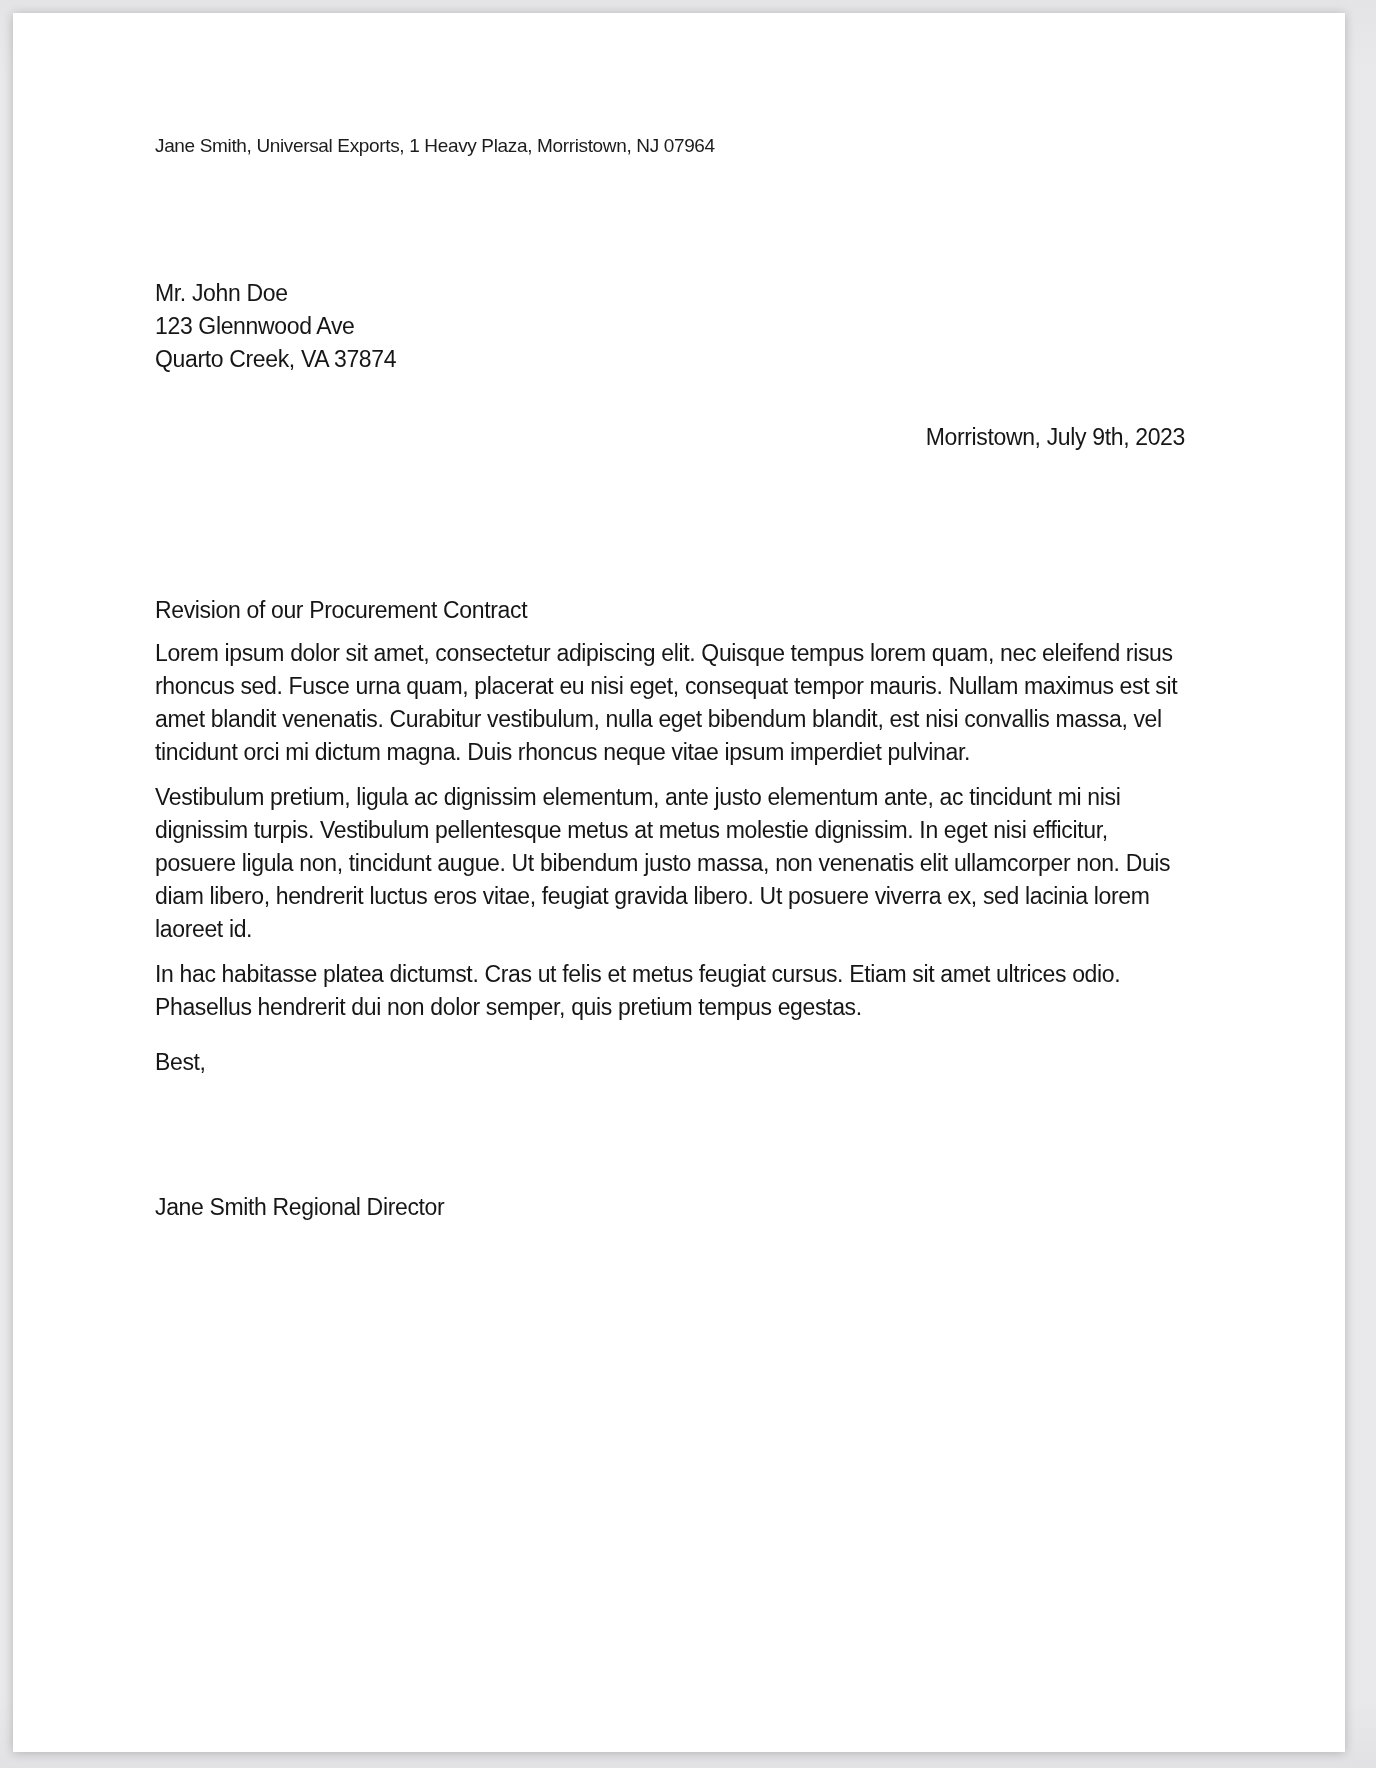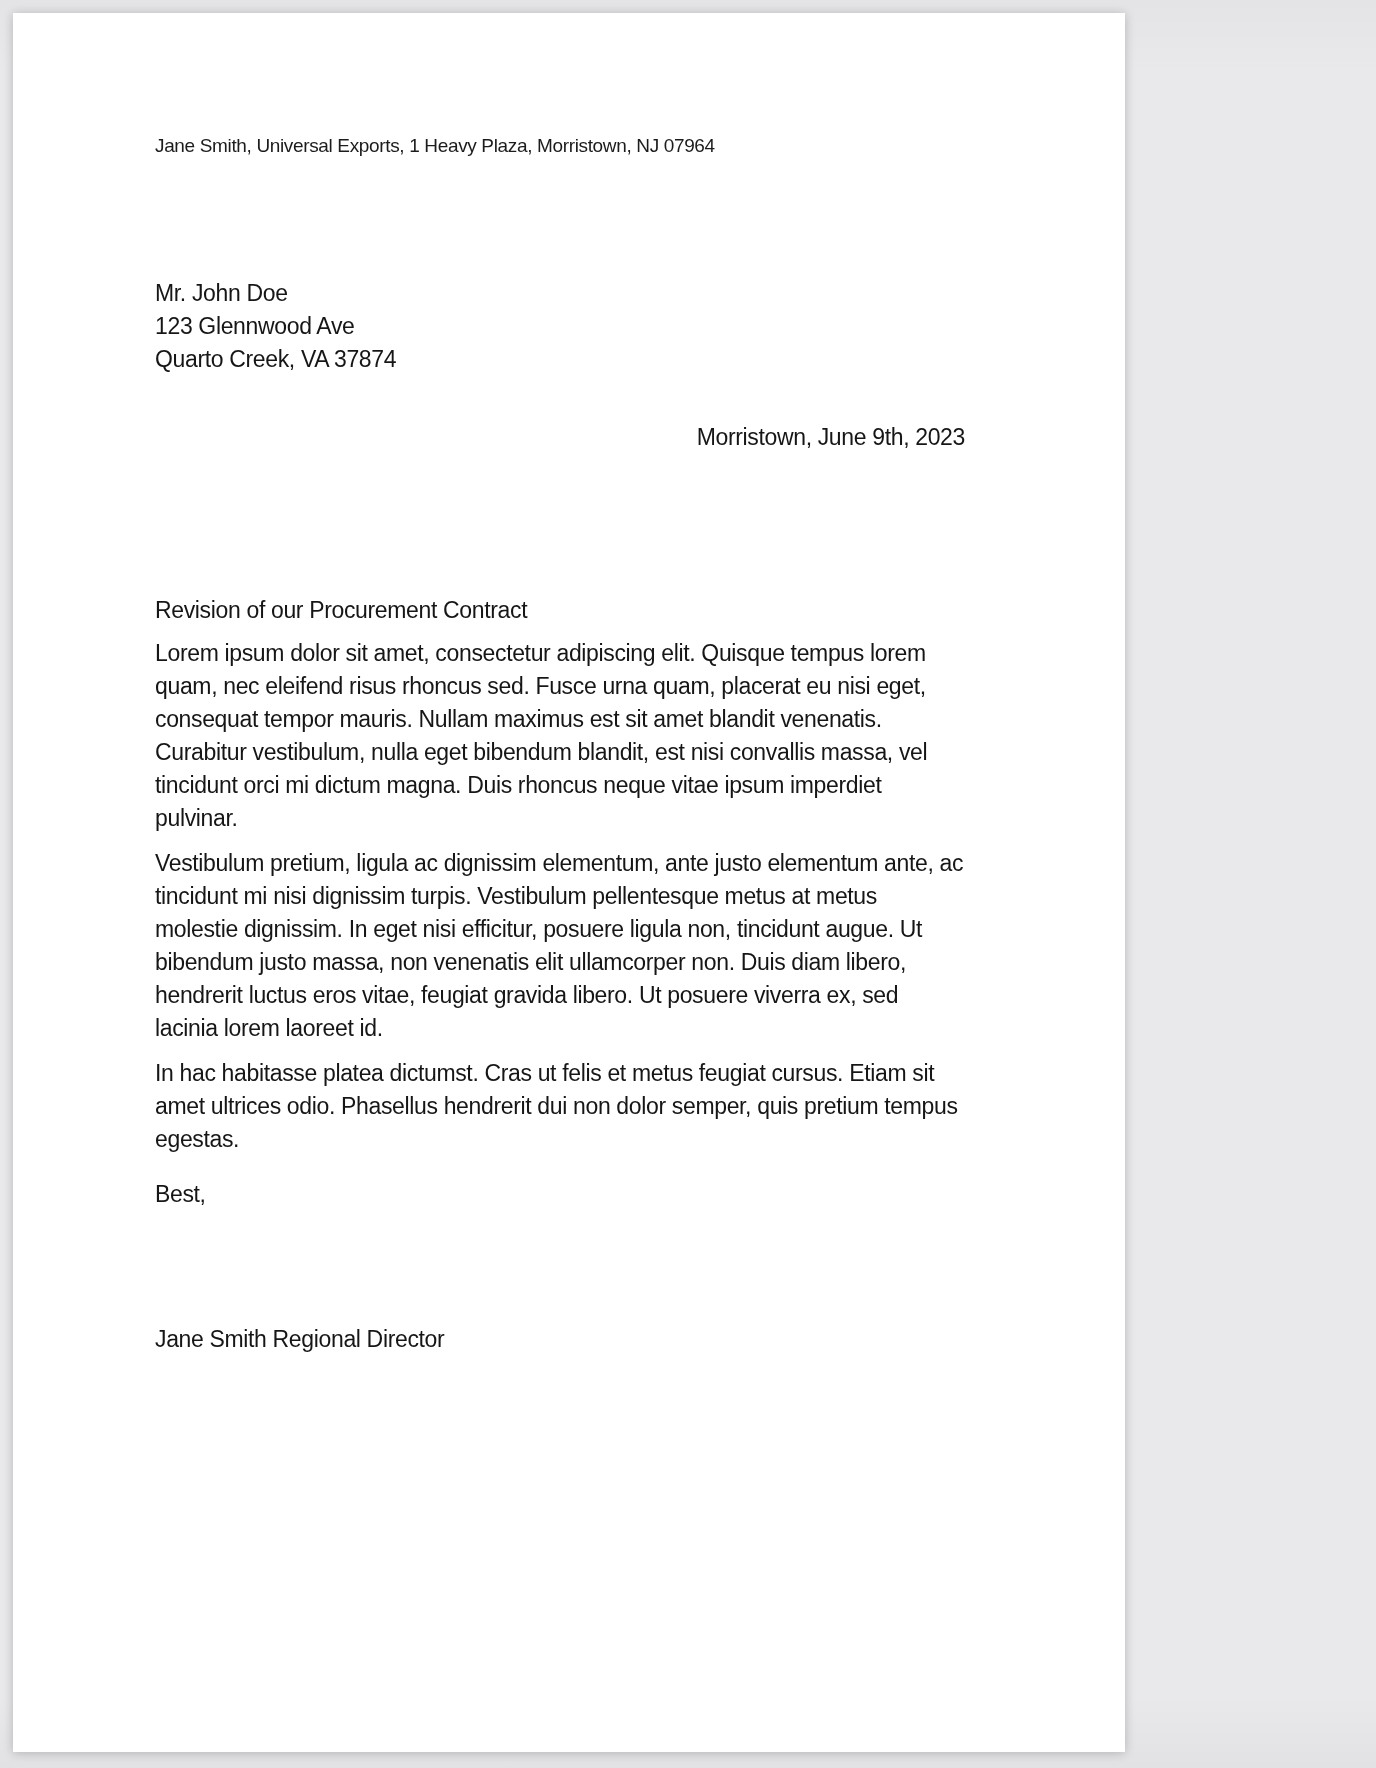--- a/index.html
+++ b/index.html
@@ -12,21 +12,21 @@
     width: 1376px;
     height: 1768px;
     background: linear-gradient(180deg, #e4e4e7 0%, #e9e9eb 4%, #e9e9eb 96%, #e2e2e5 100%);
     position: relative;
     overflow: hidden;
   }
   .page {
     position: absolute;
     left: 13px;
     top: 13px;
-    width: 1112px;
+    width: 1332px;
     height: 1739px;
     background: #ffffff;
     box-shadow: 0 1px 10px rgba(0,0,0,0.22);
     box-sizing: border-box;
     padding: 120px 160px 0 142px;
     color: #161616;
     letter-spacing: -0.35px;
   }
   .sender-line {
     font-size: 19px;
@@ -72,21 +72,21 @@
   <div class="page">
 
     <div class="sender-line">Jane Smith, Universal Exports, 1 Heavy Plaza, Morristown, NJ 07964</div>
 
     <div class="recipient">
       <div>Mr. John Doe</div>
       <div>123 Glennwood Ave</div>
       <div>Quarto Creek, VA 37874</div>
     </div>
 
-    <div class="date-line">Morristown, June 9th, 2023</div>
+    <div class="date-line">Morristown, July 9th, 2023</div>
 
     <div class="subject">Revision of our Procurement Contract</div>
 
 
     <p class="body-paragraph">Lorem ipsum dolor sit amet, consectetur adipiscing elit. Quisque tempus lorem quam, nec eleifend risus rhoncus sed. Fusce urna quam, placerat eu nisi eget, consequat tempor mauris. Nullam maximus est sit amet blandit venenatis. Curabitur vestibulum, nulla eget bibendum blandit, est nisi convallis massa, vel tincidunt orci mi dictum magna. Duis rhoncus neque vitae ipsum imperdiet pulvinar.</p>
 
     <p class="body-paragraph">Vestibulum pretium, ligula ac dignissim elementum, ante justo elementum ante, ac tincidunt mi nisi dignissim turpis. Vestibulum pellentesque metus at metus molestie dignissim. In eget nisi efficitur, posuere ligula non, tincidunt augue. Ut bibendum justo massa, non venenatis elit ullamcorper non. Duis diam libero, hendrerit luctus eros vitae, feugiat gravida libero. Ut posuere viverra ex, sed lacinia lorem laoreet id.</p>
 
     <p class="body-paragraph">In hac habitasse platea dictumst. Cras ut felis et metus feugiat cursus. Etiam sit amet ultrices odio. Phasellus hendrerit dui non dolor semper, quis pretium tempus egestas.</p>
 

